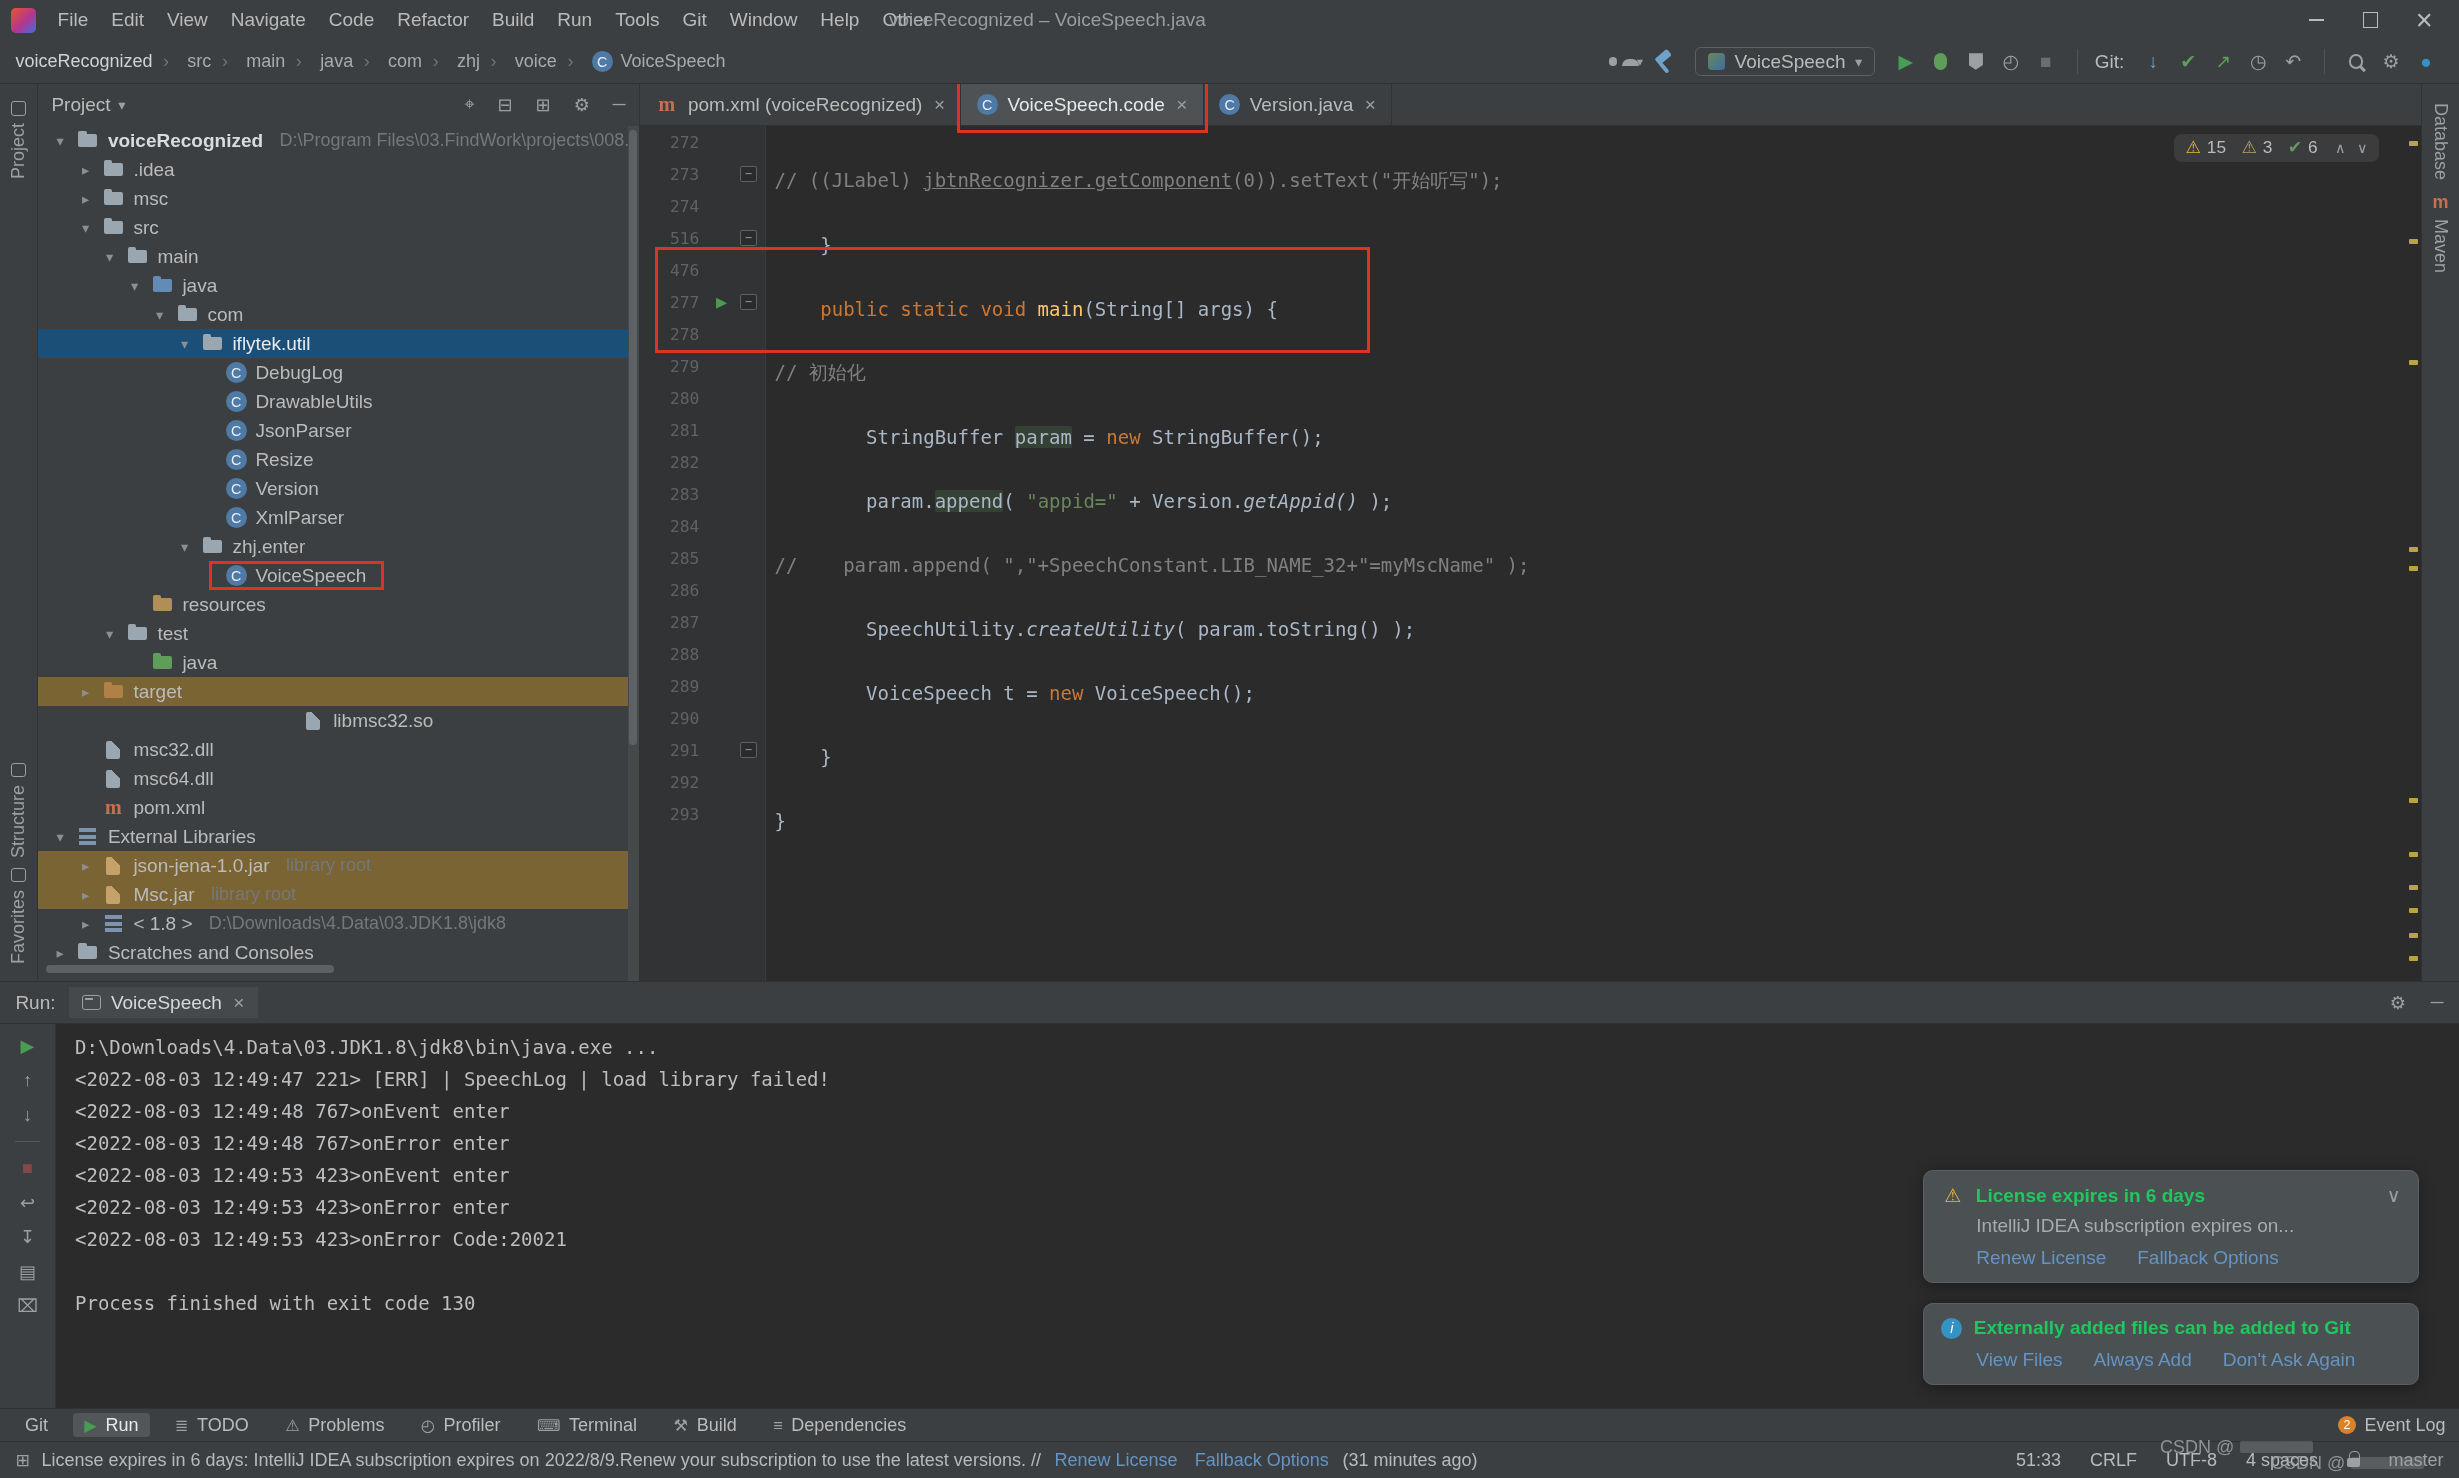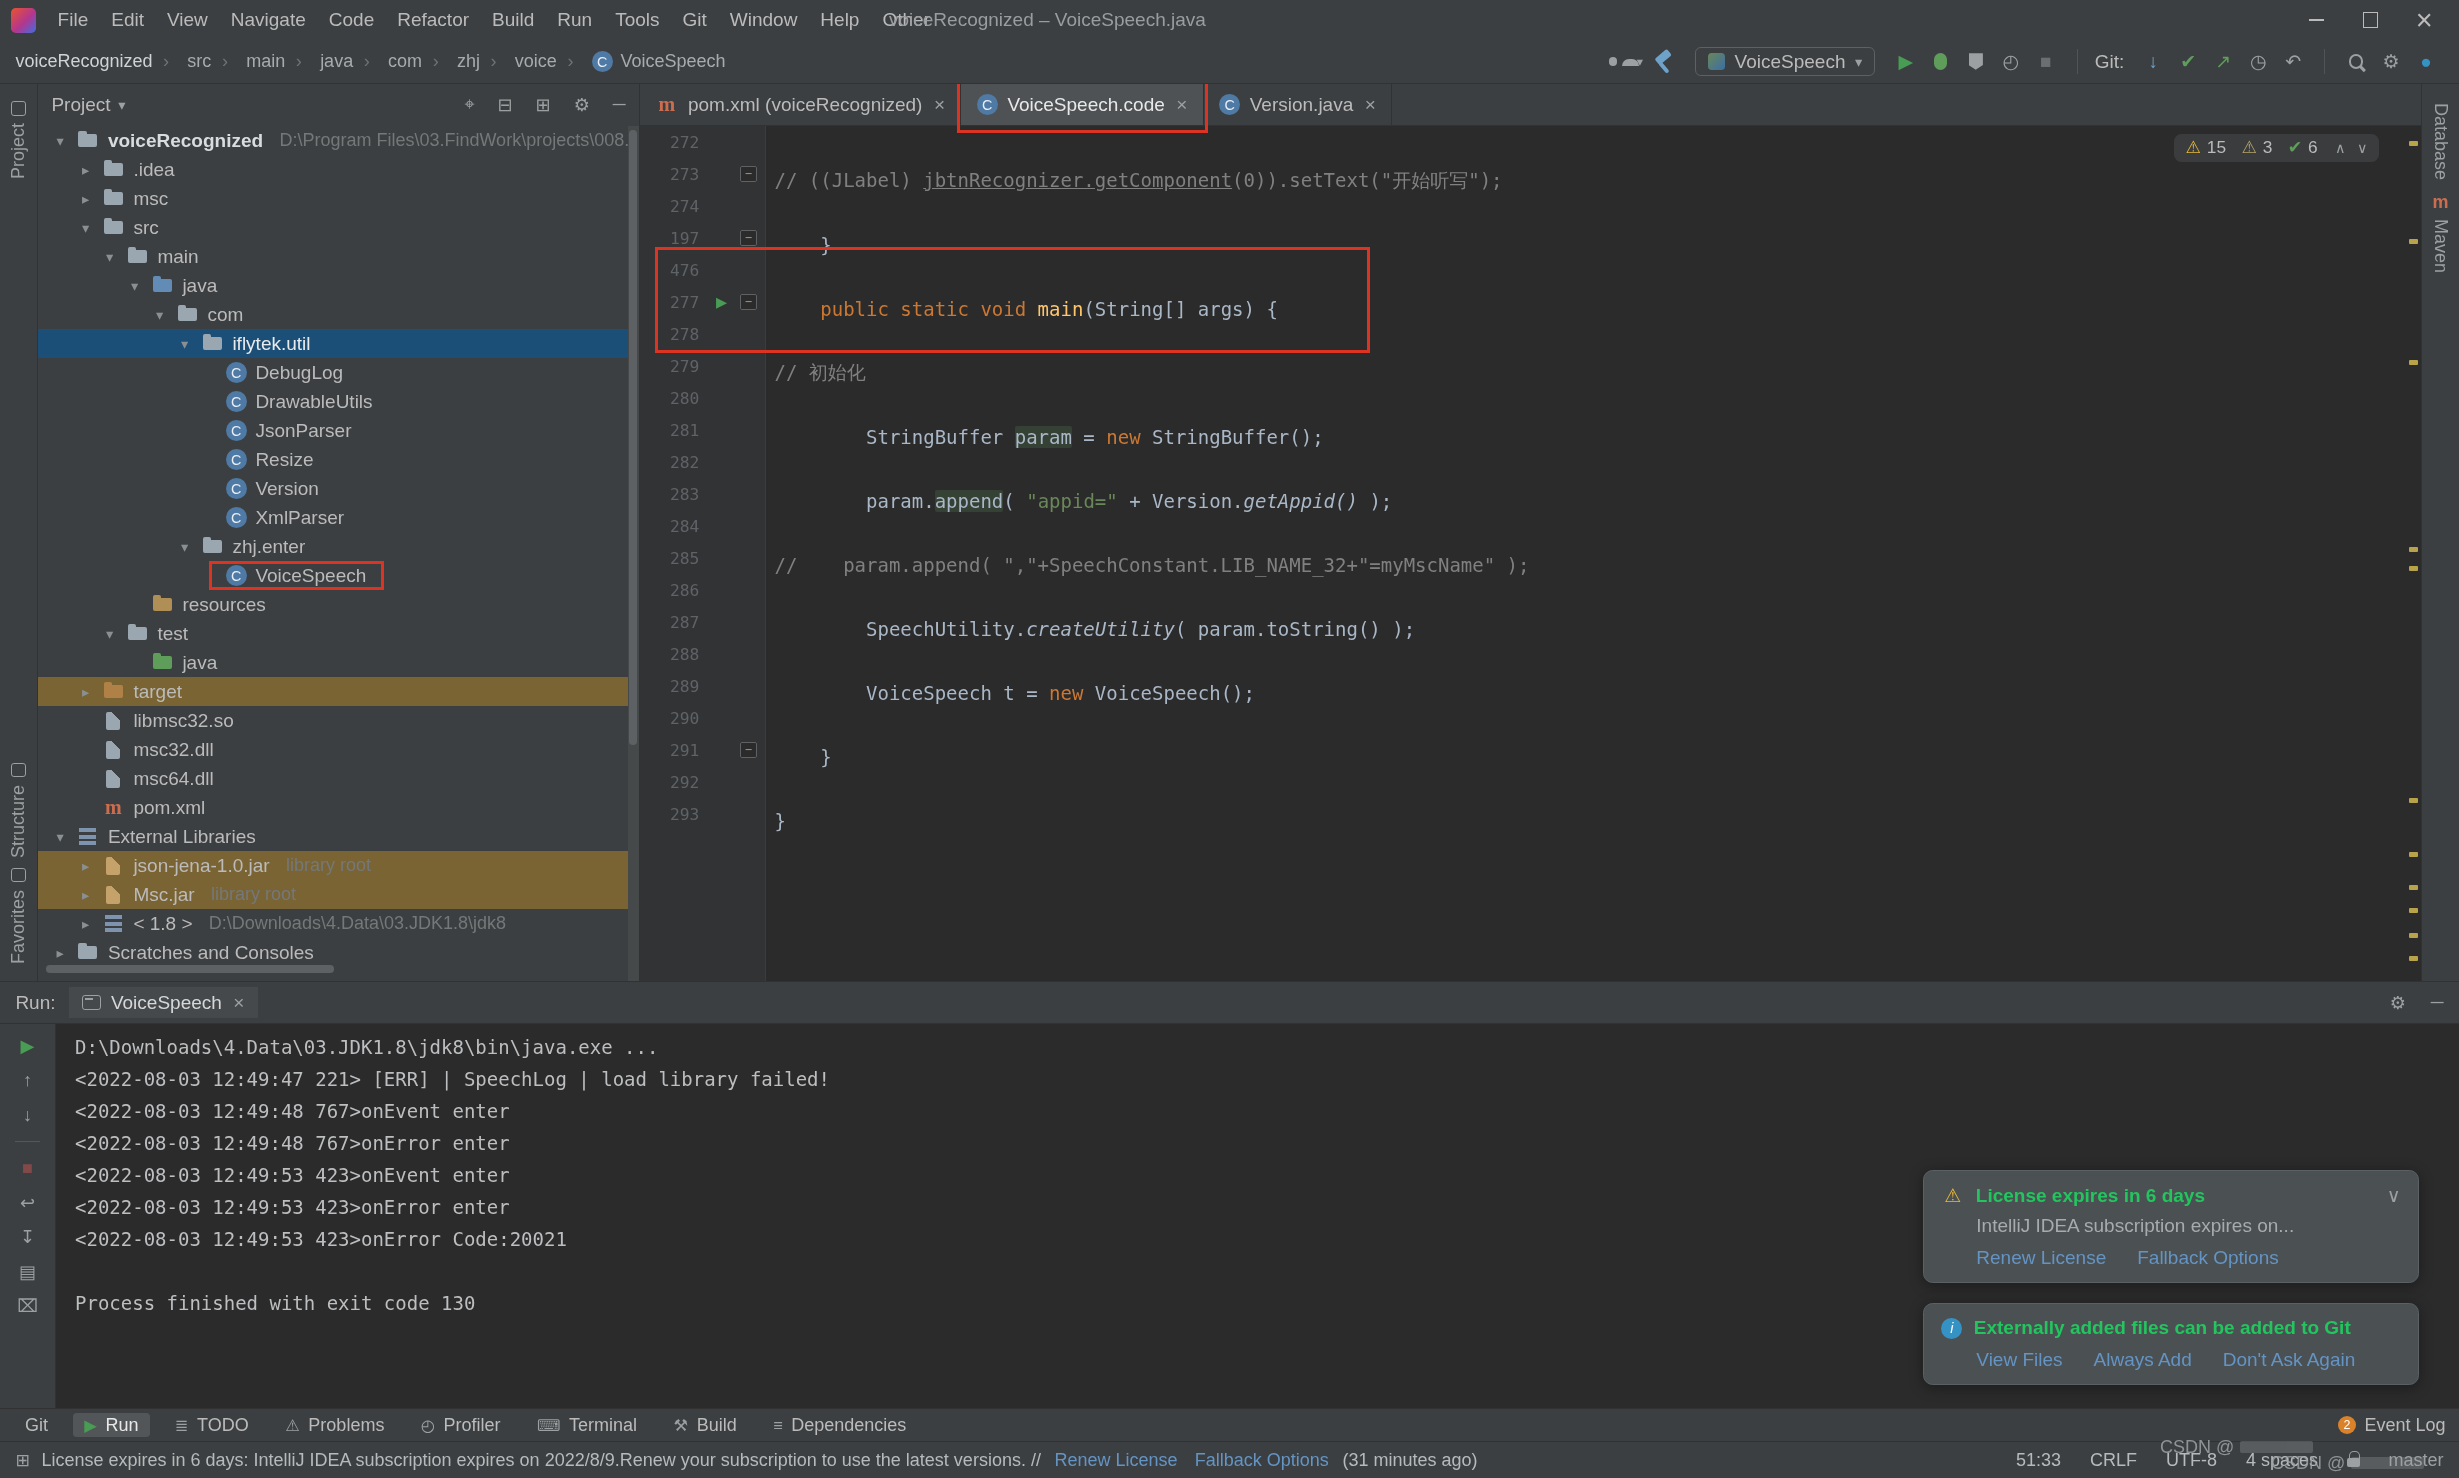--- a/index.html
+++ b/index.html
@@ -443,21 +443,21 @@
               <span class="lbl">java</span>
             </span>
           </div>
           <div class="trow" data-state="modified" style="padding-left: 37px;">
             <span class="twisty">▸</span>
             <span class="inner">
               <span class="ic folder" style="--ic: #b08146;"></span>
               <span class="lbl">target</span>
             </span>
           </div>
-          <div class="trow" style="padding-left: 37px;">
+          <div class="trow" style="padding-left: 37px; justify-content: center;">
             <span class="twisty"></span>
             <span class="inner">
               <span class="ic file" style="--ic: #9aa7b0;"></span>
               <span class="lbl">libmsc32.so</span>
             </span>
           </div>
           <div class="trow" style="padding-left: 37px;">
             <span class="twisty"></span>
             <span class="inner">
               <span class="ic file" style="--ic: #9aa7b0;"></span>
@@ -557,21 +557,21 @@
             </div>
             <div class="cline">
               <span class="lnum">274</span>
               <span class="runm"></span>
               <span class="foldm">
                 <span class="fbox"></span>
               </span>
               <pre class="ctext"></pre>
             </div>
             <div class="cline">
-              <span class="lnum">197</span>
+              <span class="lnum">516</span>
               <span class="runm"></span>
               <span class="foldm">
                 <span class="fbox">−</span>
               </span>
               <pre class="ctext"><span data-tok="plain">    }</span></pre>
             </div>
             <div class="cline">
               <span class="lnum">476</span>
               <span class="runm"></span>
               <span class="foldm">

